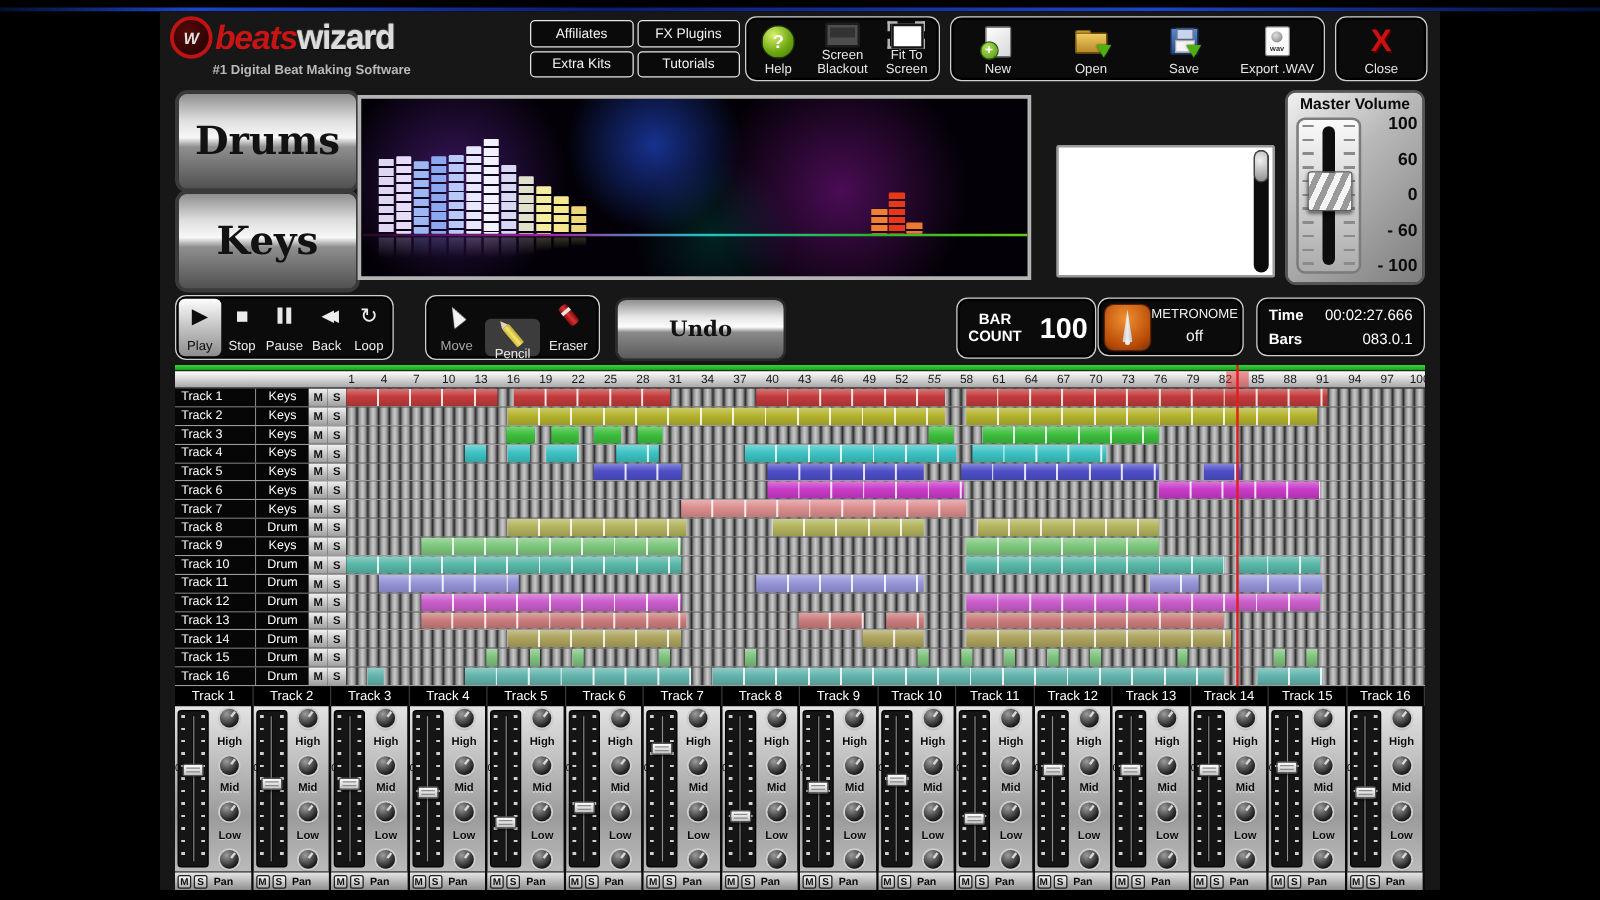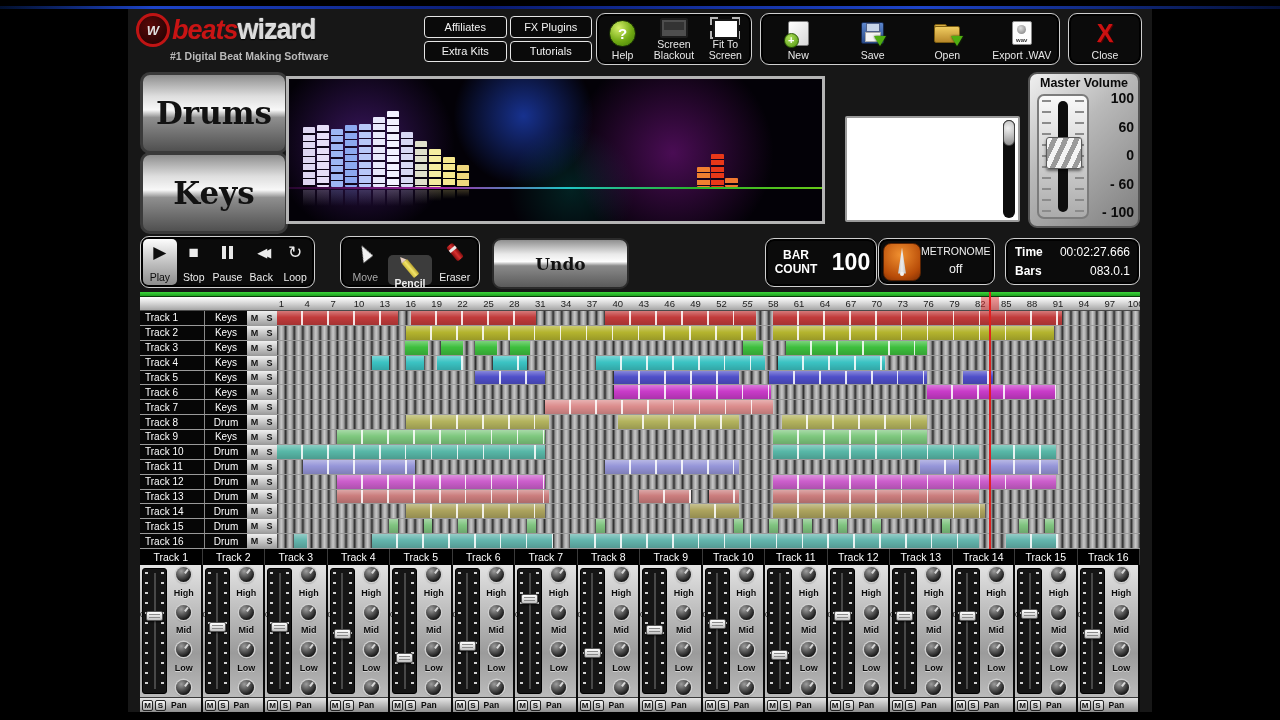--- a/index.html
+++ b/index.html
@@ -112,21 +112,21 @@
     justify-content:space-between;align-items:flex-end;font-size:14px;font-weight:bold;color:#0b0b0b;}
 
   
   .transport{left:12px;top:227px;width:175px;height:52px;display:flex;padding:2px;box-sizing:border-box;}
   .tbtn{flex:1;display:flex;flex-direction:column;align-items:center;justify-content:space-between;
     padding:4px 0 2px;color:#ececec;font-size:10.5px;border-radius:5px;}
   .tbtn .tic{height:18px;display:flex;align-items:center;justify-content:center;font-size:17px;line-height:1;}
   .tbtn.active{background:linear-gradient(180deg,#fdfdfd,#bdbdbd 55%,#8d8d8d);color:#0d0d0d;}
   .pause-bars i{display:inline-block;width:4px;height:13px;background:#e8e8e8;margin:0 1.5px;}
   .tools{left:212px;top:227px;width:140px;height:52px;display:flex;padding:2px;box-sizing:border-box;}
-  .tools .tbtn.sel{background:#3c3c3c;font-weight:bold;margin-top:16px;}
+  .tools .tbtn.sel{background:#3c3c3c;font-weight:normal;margin-top:16px;}
   .move-ic{width:0;height:0;border-left:6px solid transparent;border-right:6px solid transparent;
     border-bottom:15px solid #f2f2f2;transform:rotate(-38deg) skewX(-12deg);filter:drop-shadow(1px 1px 0 #000);}
   .pencil-ic{position:relative;width:7px;height:19px;transform:rotate(-40deg);
     background:linear-gradient(90deg,#cdb93a,#f2e46a 50%,#b8a22e);border-radius:1px;}
   .pencil-ic:before{content:"";position:absolute;left:0;top:-6px;width:0;height:0;
     border-left:3.5px solid transparent;border-right:3.5px solid transparent;border-bottom:6px solid #e8cfc0;}
   .eraser-ic{position:relative;width:8px;height:18px;transform:rotate(-40deg);border-radius:2px;
     background:linear-gradient(90deg,#8a1010,#d83030 50%,#7a0c0c);}
   .eraser-ic:before{content:"";position:absolute;left:0;right:0;top:4px;height:3px;background:#e8e8e8;}
   .undo{position:absolute;left:364px;top:229px;width:133px;height:47px;font-size:17px;}
@@ -264,37 +264,37 @@
       <div class="hbtn">
         <div class="ic">
             <div class="new-ic">
               <div class="new-plus">+</div>
             </div>
           </div>
         <div>New</div>
       </div>
       <div class="hbtn">
         <div class="ic">
+            <div class="open-ic">
+              <div class="open-tab"></div>
+              <div class="open-back"></div>
+              <div class="grn-arrow"></div>
+            </div>
+          </div>
+        <div>Open</div>
+      </div>
+      <div class="hbtn">
+        <div class="ic">
             <div class="save-ic">
               <div class="save-shutter"></div>
               <div class="save-label"></div>
               <div class="grn-arrow"></div>
             </div>
           </div>
         <div>Save</div>
-      </div>
-      <div class="hbtn">
-        <div class="ic">
-            <div class="open-ic">
-              <div class="open-tab"></div>
-              <div class="open-back"></div>
-              <div class="grn-arrow"></div>
-            </div>
-          </div>
-        <div>Open</div>
       </div>
       <div class="hbtn">
         <div class="ic">
             <div class="wav-ic">
               <div class="wav-dot"></div>
               <div class="wav-txt">wav</div>
             </div>
           </div>
         <div>Export .WAV</div>
       </div>

